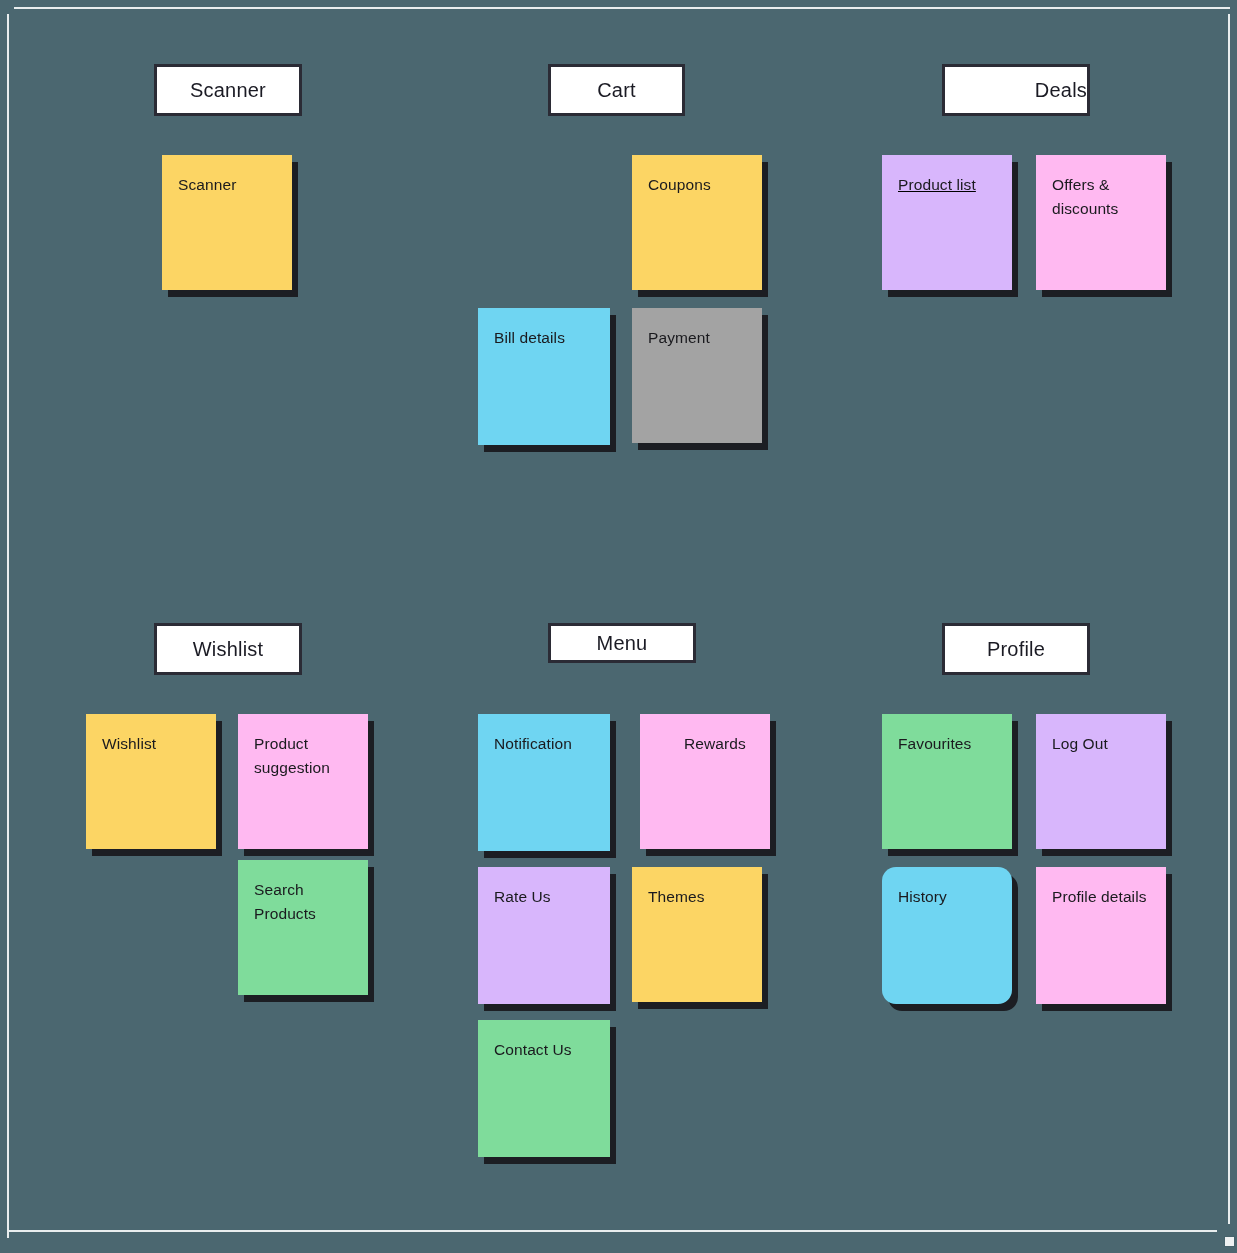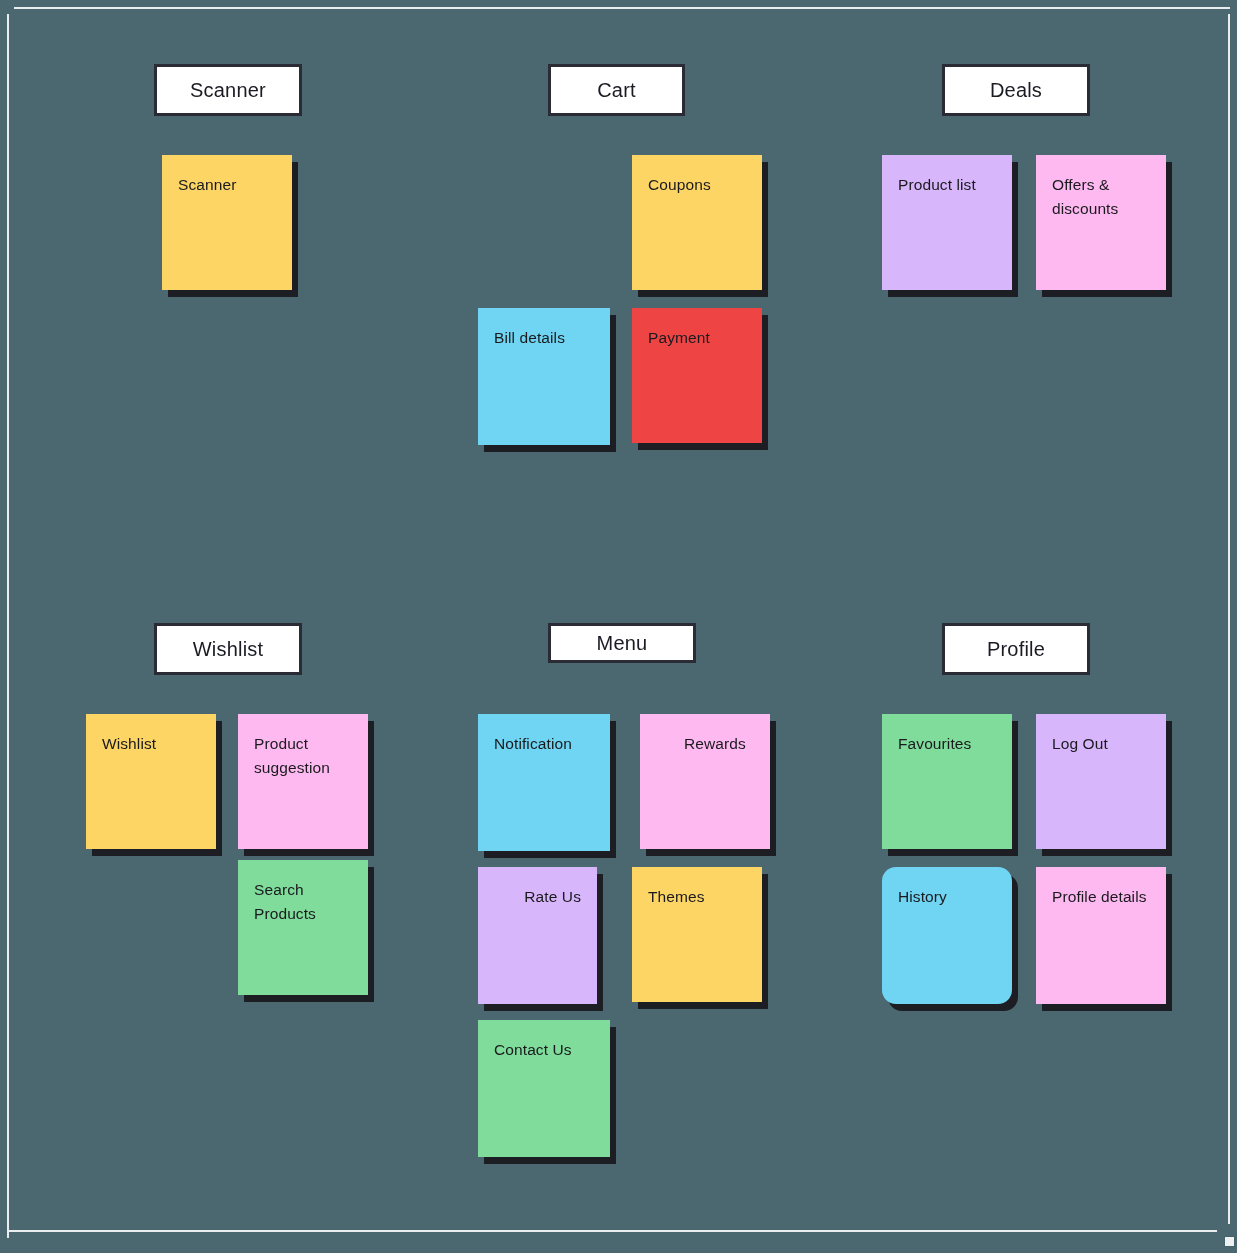--- a/index.html
+++ b/index.html
@@ -90,27 +90,27 @@
     </div>
     <div class="title-box" style="left: 548px; top: 64px; width: 137px; height: 52px;">
       <span>Cart</span>
     </div>
     <div class="card" style="left: 632px; top: 155px; width: 130px; height: 135px; background: rgb(252, 213, 100);">
       <span class="label">Coupons</span>
     </div>
     <div class="card" style="left: 478px; top: 308px; width: 132px; height: 137px; background: rgb(111, 213, 242);">
       <span class="label">Bill details</span>
     </div>
-    <div class="card" style="left: 632px; top: 308px; width: 130px; height: 135px; background: #ef4444;">
+    <div class="card" style="left: 632px; top: 308px; width: 130px; height: 135px; background: #a3a3a3;">
       <span class="label">Payment</span>
     </div>
-    <div class="title-box" style="left: 942px; top: 64px; width: 148px; height: 52px;">
+    <div class="title-box" style="left: 942px; top: 64px; width: 148px; height: 52px; justify-content: flex-end;">
       <span>Deals</span>
     </div>
-    <div class="card" style="left: 882px; top: 155px; width: 130px; height: 135px; background: rgb(216, 182, 252);">
+    <div class="card" style="left: 882px; top: 155px; width: 130px; height: 135px; background: rgb(216, 182, 252); text-decoration: underline;">
       <span class="label">Product list</span>
     </div>
     <div class="card" style="left: 1036px; top: 155px; width: 130px; height: 135px; background: rgb(255, 185, 241);">
       <span class="label">Offers &amp;
 discounts</span>
     </div>
     <div class="title-box" style="left: 154px; top: 623px; width: 148px; height: 52px;">
       <span>Wishlist</span>
     </div>
     <div class="card" style="left: 86px; top: 714px; width: 130px; height: 135px; background: rgb(252, 213, 100);">
@@ -126,21 +126,21 @@
     </div>
     <div class="title-box" style="left: 548px; top: 623px; width: 148px; height: 40px;">
       <span>Menu</span>
     </div>
     <div class="card" style="left: 478px; top: 714px; width: 132px; height: 137px; background: rgb(111, 213, 242);">
       <span class="label">Notification</span>
     </div>
     <div class="card" style="left: 640px; top: 714px; width: 130px; height: 135px; background: rgb(255, 185, 241); padding-left: 44px;">
       <span class="label">Rewards</span>
     </div>
-    <div class="card" style="left: 478px; top: 867px; width: 119px; height: 137px; background: rgb(216, 182, 252); text-align: right;">
+    <div class="card" style="left: 478px; top: 867px; width: 132px; height: 137px; background: rgb(216, 182, 252);">
       <span class="label">Rate Us</span>
     </div>
     <div class="card" style="left: 632px; top: 867px; width: 130px; height: 135px; background: rgb(252, 213, 100);">
       <span class="label">Themes</span>
     </div>
     <div class="card" style="left: 478px; top: 1020px; width: 132px; height: 137px; background: rgb(127, 220, 155);">
       <span class="label">Contact Us</span>
     </div>
     <div class="title-box" style="left: 942px; top: 623px; width: 148px; height: 52px;">
       <span>Profile</span>

